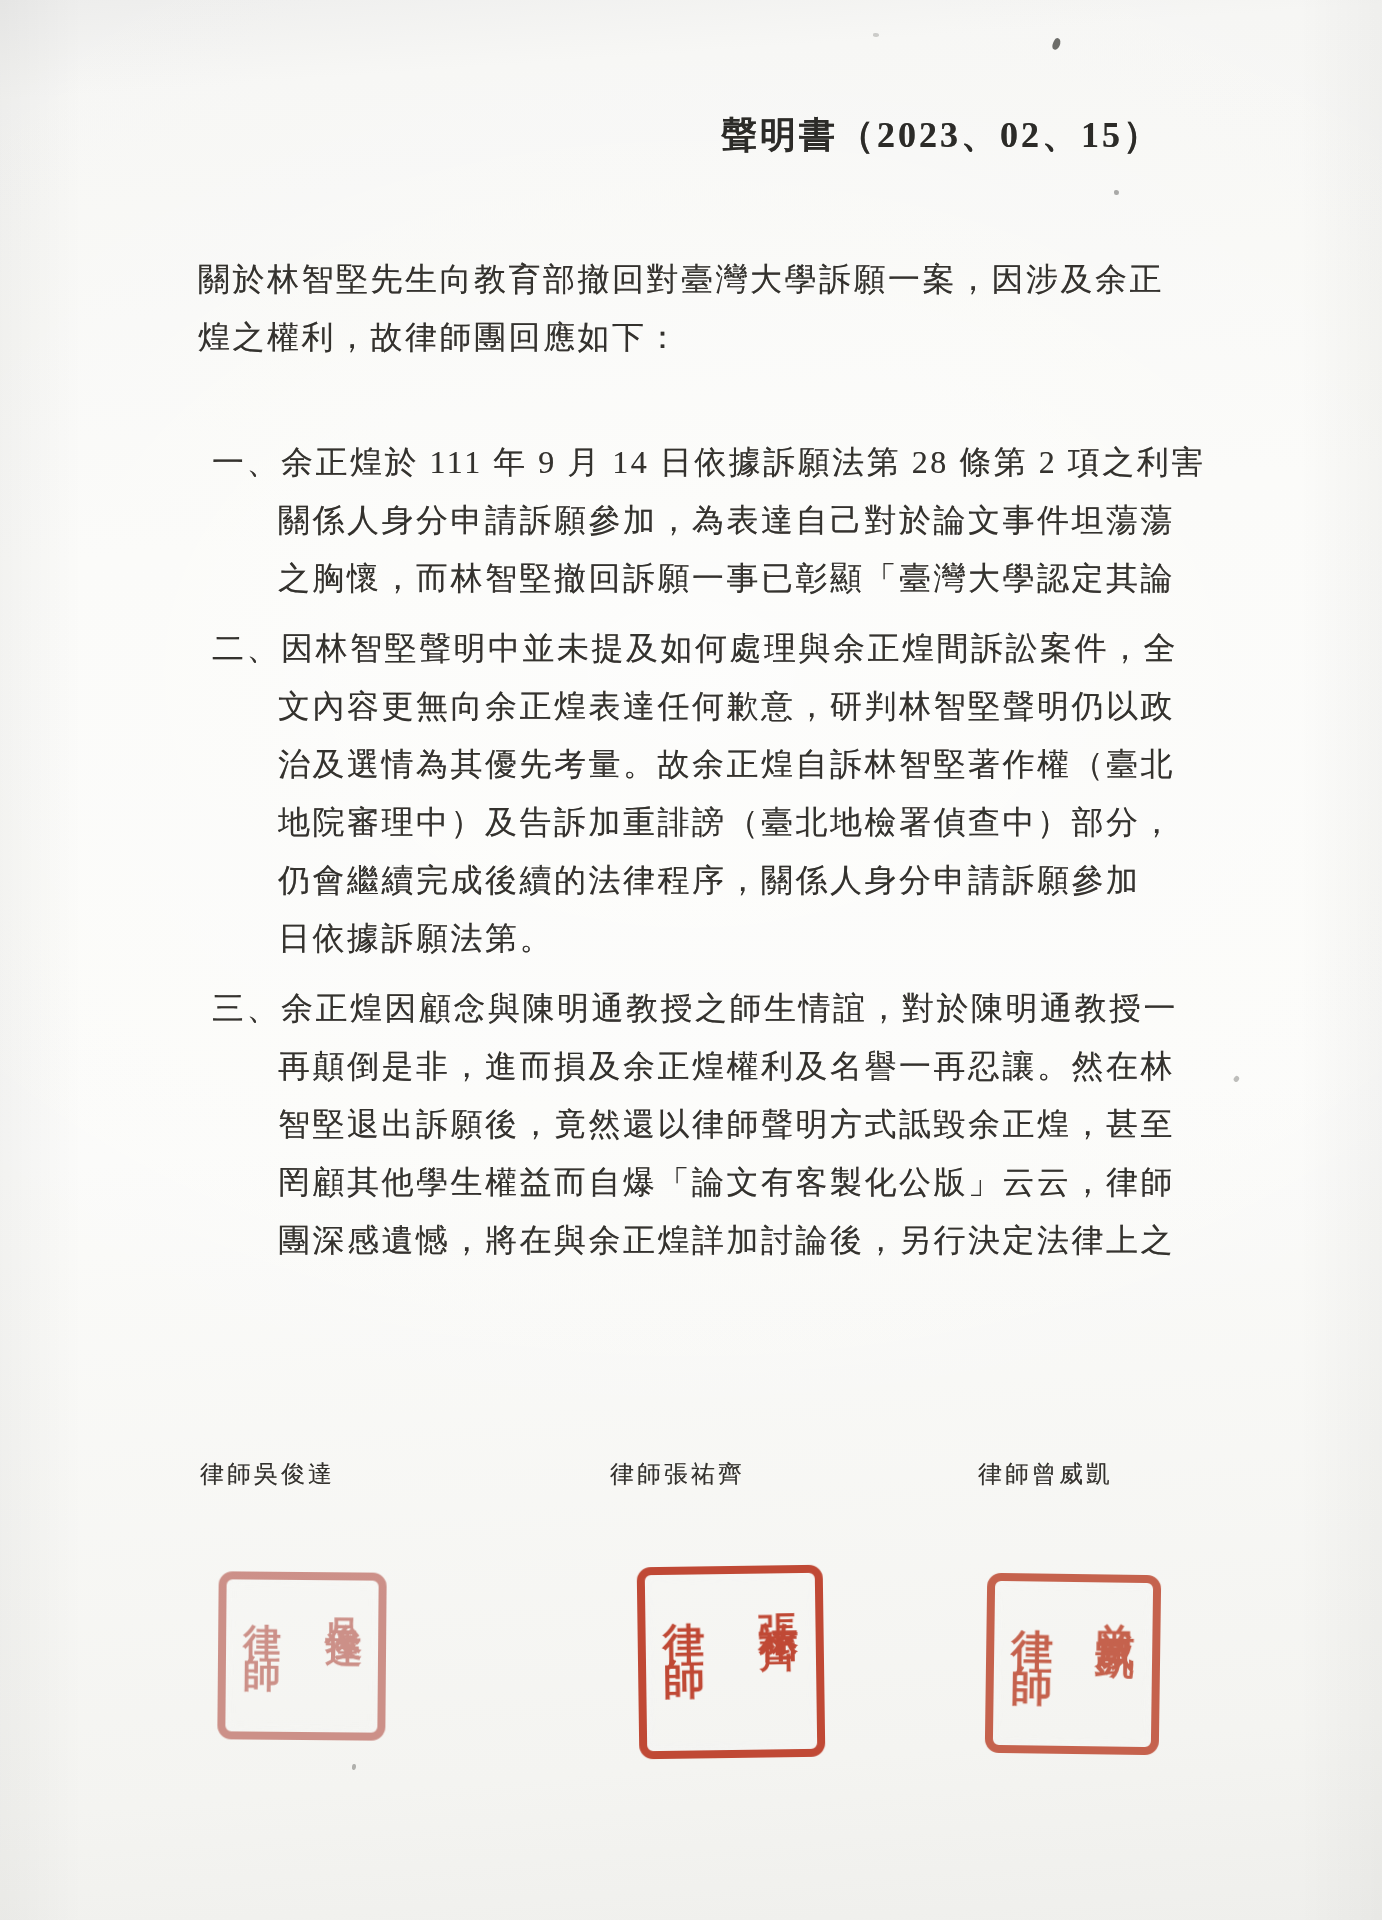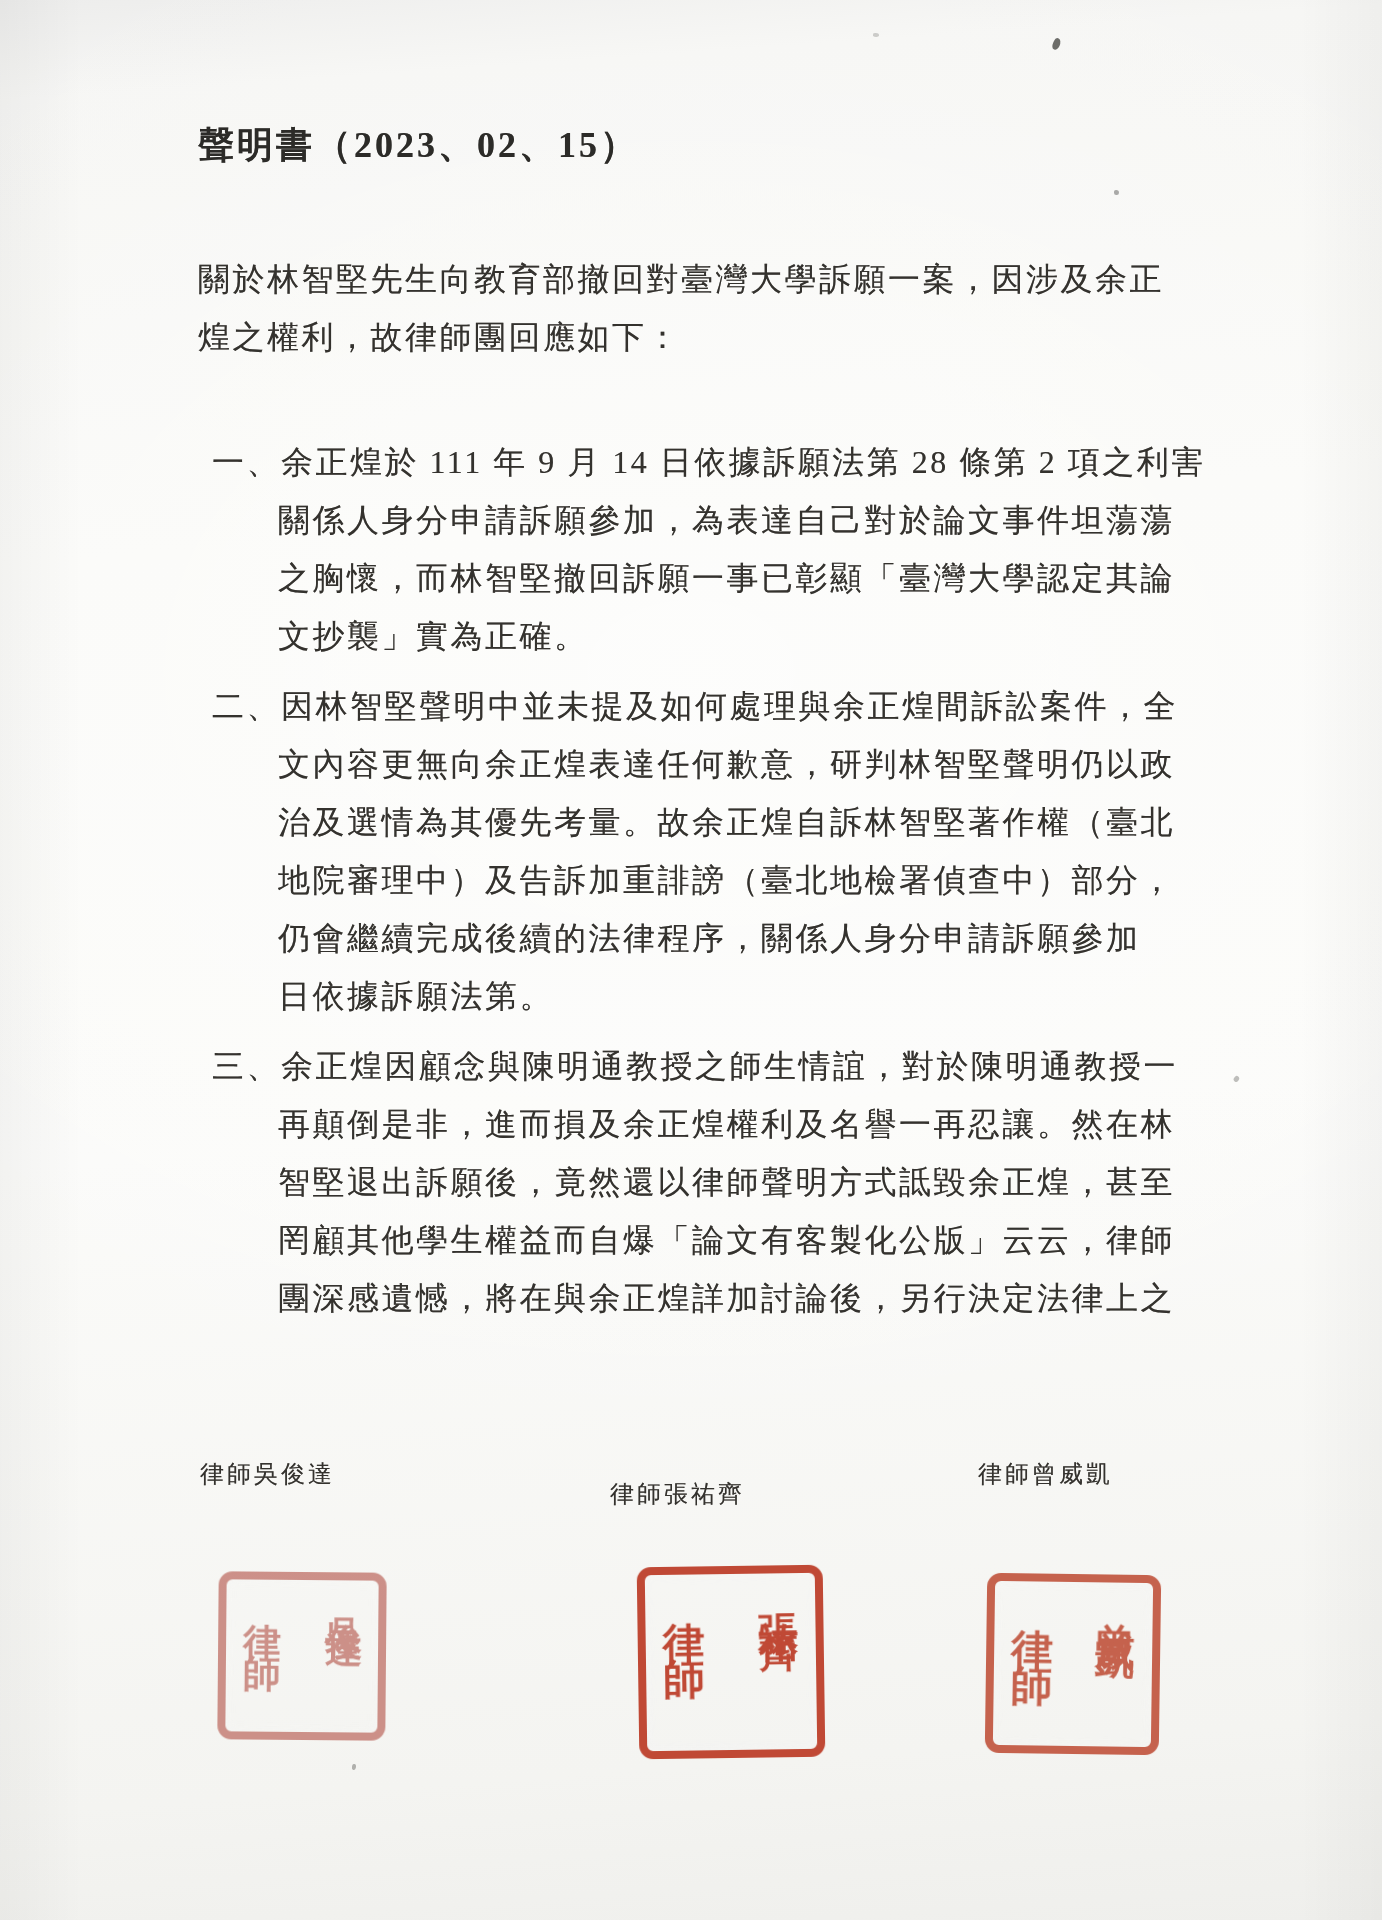--- a/index.html
+++ b/index.html
@@ -15,22 +15,22 @@
     color:#34322e;
   }
   
   .page::before {
     content:""; position:absolute; inset:0; pointer-events:none;
     background:linear-gradient(90deg, rgba(0,0,0,.035) 0%, rgba(0,0,0,0) 6%, rgba(0,0,0,0) 94%, rgba(0,0,0,.03) 100%);
   }
   .doc-text { letter-spacing:2.5px; }
 
   .title {
-    position:absolute; top:121px; left:198px; width:964px;
-    text-align:left; font-size:36px; font-weight:bold;
+    position:absolute; top:111px; left:198px; width:964px;
+    text-align:right; font-size:36px; font-weight:bold;
     letter-spacing:3px; color:#2c2b28;
     text-shadow:0 0 .6px rgba(44,43,40,.55);
   }
 
   .intro {
     position:absolute; top:250px; left:198px; width:1000px;
     font-size:32px; line-height:58px;
     text-shadow:0 0 .6px rgba(52,50,46,.5);
   }
 
@@ -43,21 +43,21 @@
   .item-line { white-space:nowrap; }
   .item-line.wrapped { padding-left:66px; }
 
   .sig-label {
     position:absolute; top:1458px;
     font-size:24px; letter-spacing:3px;
     text-shadow:0 0 .6px rgba(52,50,46,.5);
     white-space:nowrap;
   }
   .sig-label.s0 { left:200px; }
-  .sig-label.s1 { left:610px;margin-top:20px; }
+  .sig-label.s1 { left:610px; }
   .sig-label.s2 { left:978px; }
 
   .seal {
     position:absolute;
     border-style:solid; border-width:8px; border-radius:14px;
     display:flex; flex-direction:row-reverse; justify-content:space-between;
     padding:8px 10px; box-sizing:border-box;
     font-family:"Liberation Serif","DejaVu Serif",serif; font-weight:bold;
     filter:blur(.45px) contrast(.92);
     box-shadow:inset 0 0 10px rgba(255,255,255,.55);
@@ -89,21 +89,20 @@
     <div class="item-line">關於林智堅先生向教育部撤回對臺灣大學訴願一案，因涉及余正</div>
     <div class="item-line">煌之權利，故律師團回應如下：</div>
   </div>
 
   <div class="items doc-text">
 
     <div class="item">
       <div class="item-line"><span>一、</span><span>余正煌於 111 年 9 月 14 日依據訴願法第 28 條第 2 項之利害</span></div>
       <div class="item-line wrapped">關係人身分申請訴願參加，為表達自己對於論文事件坦蕩蕩</div>
       <div class="item-line wrapped">之胸懷，而林智堅撤回訴願一事已彰顯「臺灣大學認定其論</div>
-      <div class="item-line wrapped">文抄襲」實為正確。</div>
     </div>
 
     <div class="item">
       <div class="item-line"><span>二、</span><span>因林智堅聲明中並未提及如何處理與余正煌間訴訟案件，全</span></div>
       <div class="item-line wrapped">文內容更無向余正煌表達任何歉意，研判林智堅聲明仍以政</div>
       <div class="item-line wrapped">治及選情為其優先考量。故余正煌自訴林智堅著作權（臺北</div>
       <div class="item-line wrapped">地院審理中）及告訴加重誹謗（臺北地檢署偵查中）部分，</div>
       <div class="item-line wrapped">仍會繼續完成後續的法律程序，關係人身分申請訴願參加</div>
       <div class="item-line wrapped">日依據訴願法第。</div>
     </div>

